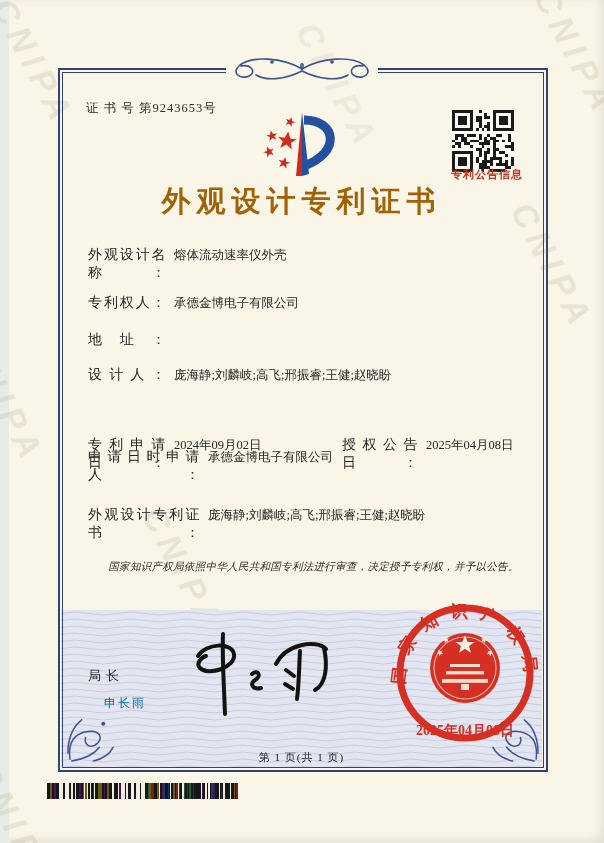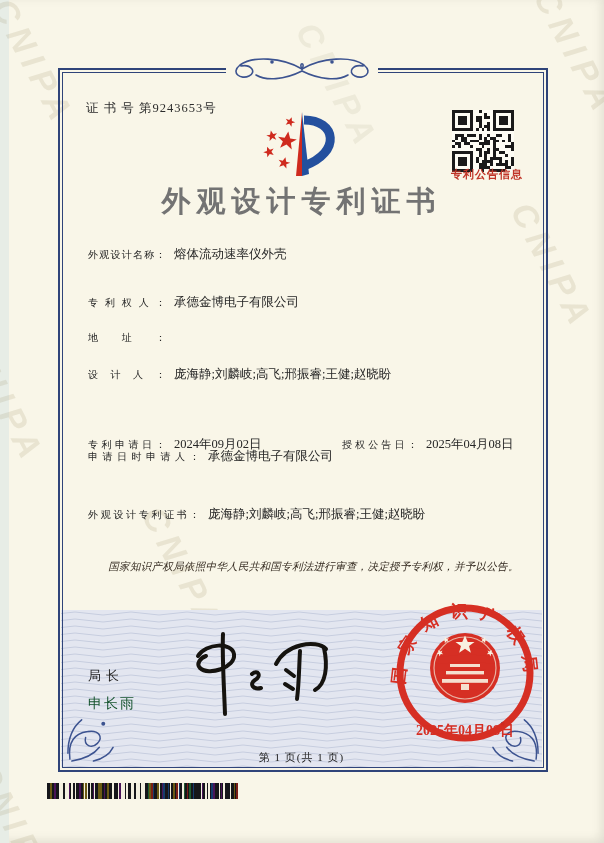--- a/index.html
+++ b/index.html
@@ -15,35 +15,35 @@
   .band{position:absolute;left:61px;top:610px;width:481px;height:157px;z-index:1;}
   .corner{position:absolute;z-index:2;}
   .ornament{position:absolute;left:210px;top:54px;width:184px;height:30px;z-index:3;}
   .certno{position:absolute;left:86px;top:100px;font-size:12.5px;color:#2b2b2b;letter-spacing:1px;z-index:4;}
   .logo{position:absolute;left:238px;top:108px;width:130px;height:72px;z-index:4;}
   .qr{position:absolute;left:452px;top:110px;width:62px;height:62px;background:#fdfcf4;z-index:4;}
   .qr svg{display:block;width:62px;height:62px;}
   .qr-caption{position:absolute;left:437px;top:167px;width:100px;text-align:center;font-size:11px;
               font-weight:bold;color:#c03427;letter-spacing:1px;z-index:4;}
   .title{position:absolute;left:58px;width:487px;top:182px;text-align:center;font-size:29px;
-         font-weight:bold;letter-spacing:6px;color:#737373;z-index:4;}
+         font-weight:bold;letter-spacing:6px;color:#a16207;z-index:4;}
   .row{position:absolute;left:88px;right:64px;display:flex;align-items:baseline;z-index:4;color:#262626;}
-  .flabel{display:inline-block;text-align:justify;text-align-last:justify;font-size:10px;
+  .flabel{display:inline-block;text-align:justify;text-align-last:justify;font-size:14px;
           letter-spacing:.5px;flex:none;font-family:Liberation Serif, serif;}
   .w1{width:78px}.w2{width:112px}.w3{width:76px}
   .fvalue{font-size:12.5px;margin-left:8px;white-space:nowrap;}
   .pair2{position:absolute;left:254px;top:0;display:flex;align-items:baseline;}
   .r0{top:246px}.r1{top:294px}.r2{top:331px}.r3{top:366px}
   .r4{top:401px}.r5{top:436px}.r6{top:448px}.r7{top:506px}
   .legal{position:absolute;left:82px;top:556px;width:442px;z-index:4;color:#33291f;
          font-style:italic;font-size:10.5px;line-height:21px;letter-spacing:.3px;}
   .legal .l1{text-indent:2em;white-space:nowrap;text-align:center;}
   .legal .l2{white-space:nowrap;}
   .officer-title{position:absolute;left:88px;top:667px;font-size:13px;letter-spacing:5px;color:#222;z-index:4;}
-  .officer-name{position:absolute;left:88px;top:695px;font-size:14px;letter-spacing:2px;color:#14532d;z-index:4;}
+  .officer-name{position:absolute;left:104px;top:695px;font-size:12px;letter-spacing:2px;color:#0369a1;z-index:4;}
   .signature{position:absolute;left:168px;top:626px;width:170px;height:95px;z-index:4;}
   .seal{position:absolute;left:390px;top:598px;width:150px;height:150px;z-index:5;opacity:.96;}
   .footer{position:absolute;left:58px;width:487px;top:750px;text-align:center;font-size:11px;
           color:#222;letter-spacing:1px;z-index:4;}
   .barcode{position:absolute;left:47px;top:783px;width:192px;height:16px;font-size:0;z-index:4;}
   .barcode span{display:inline-block;height:16px;vertical-align:top;}
 </style>
 </head>
 <body>
 

